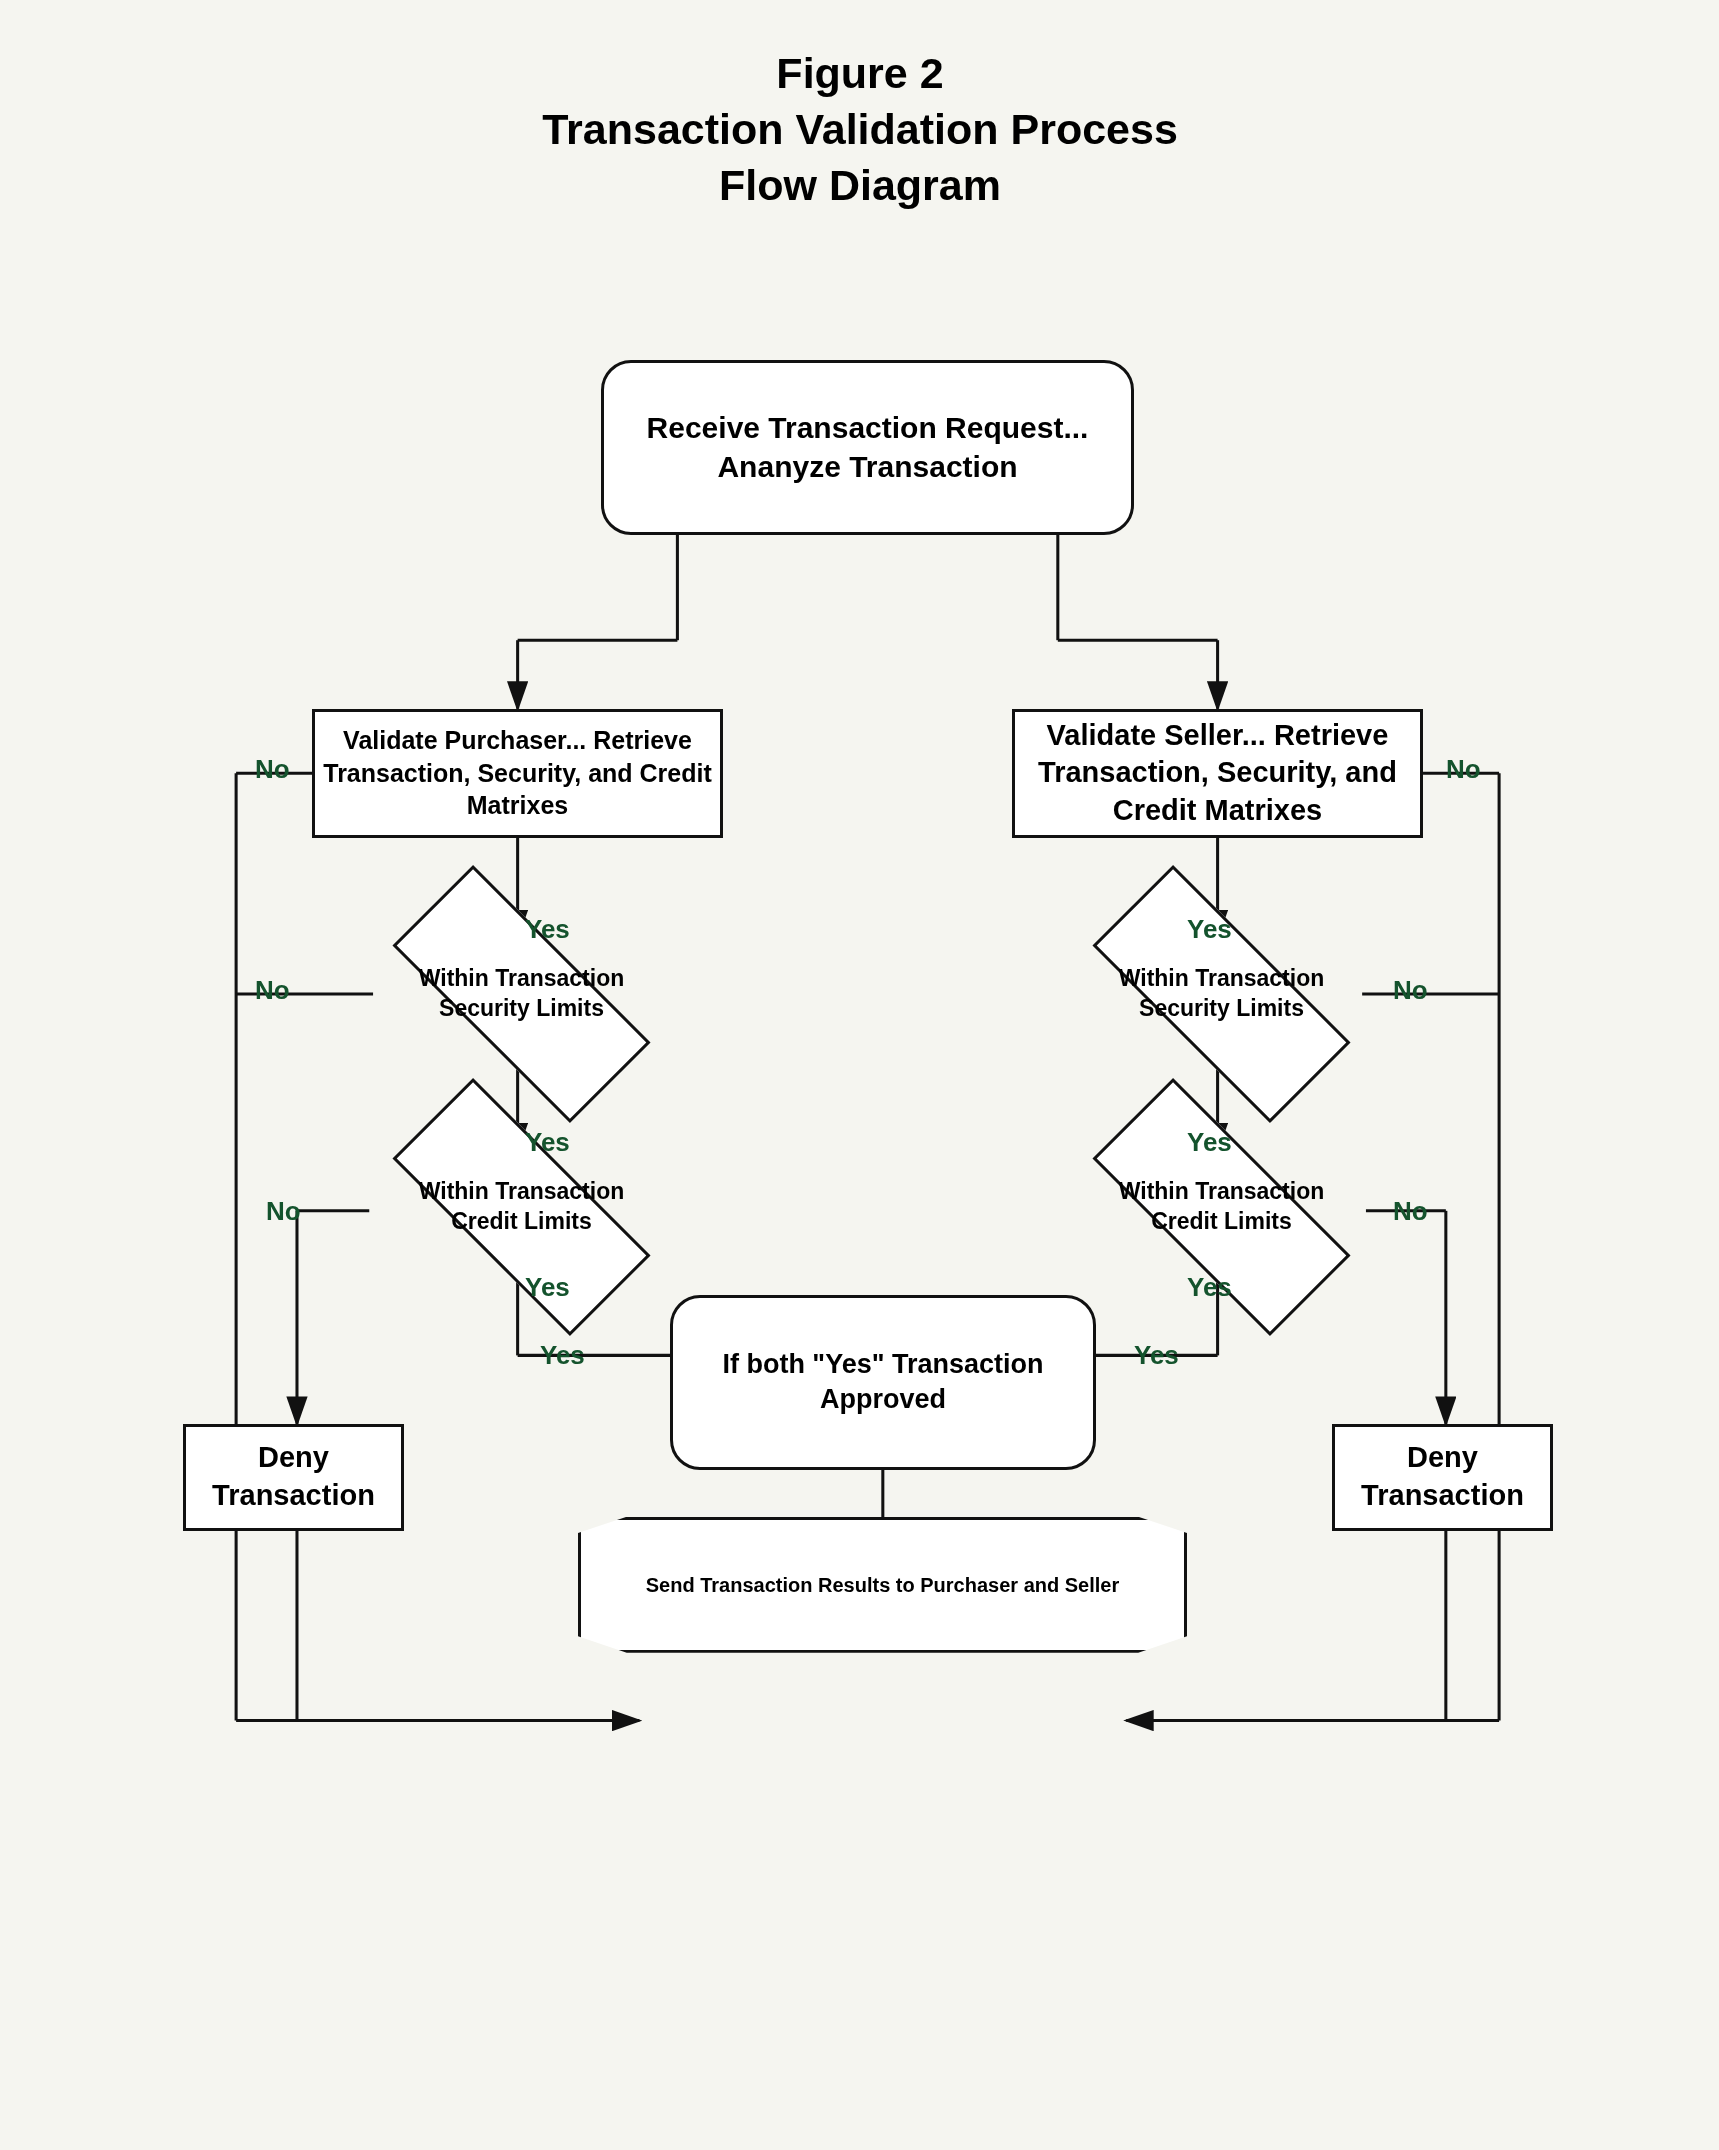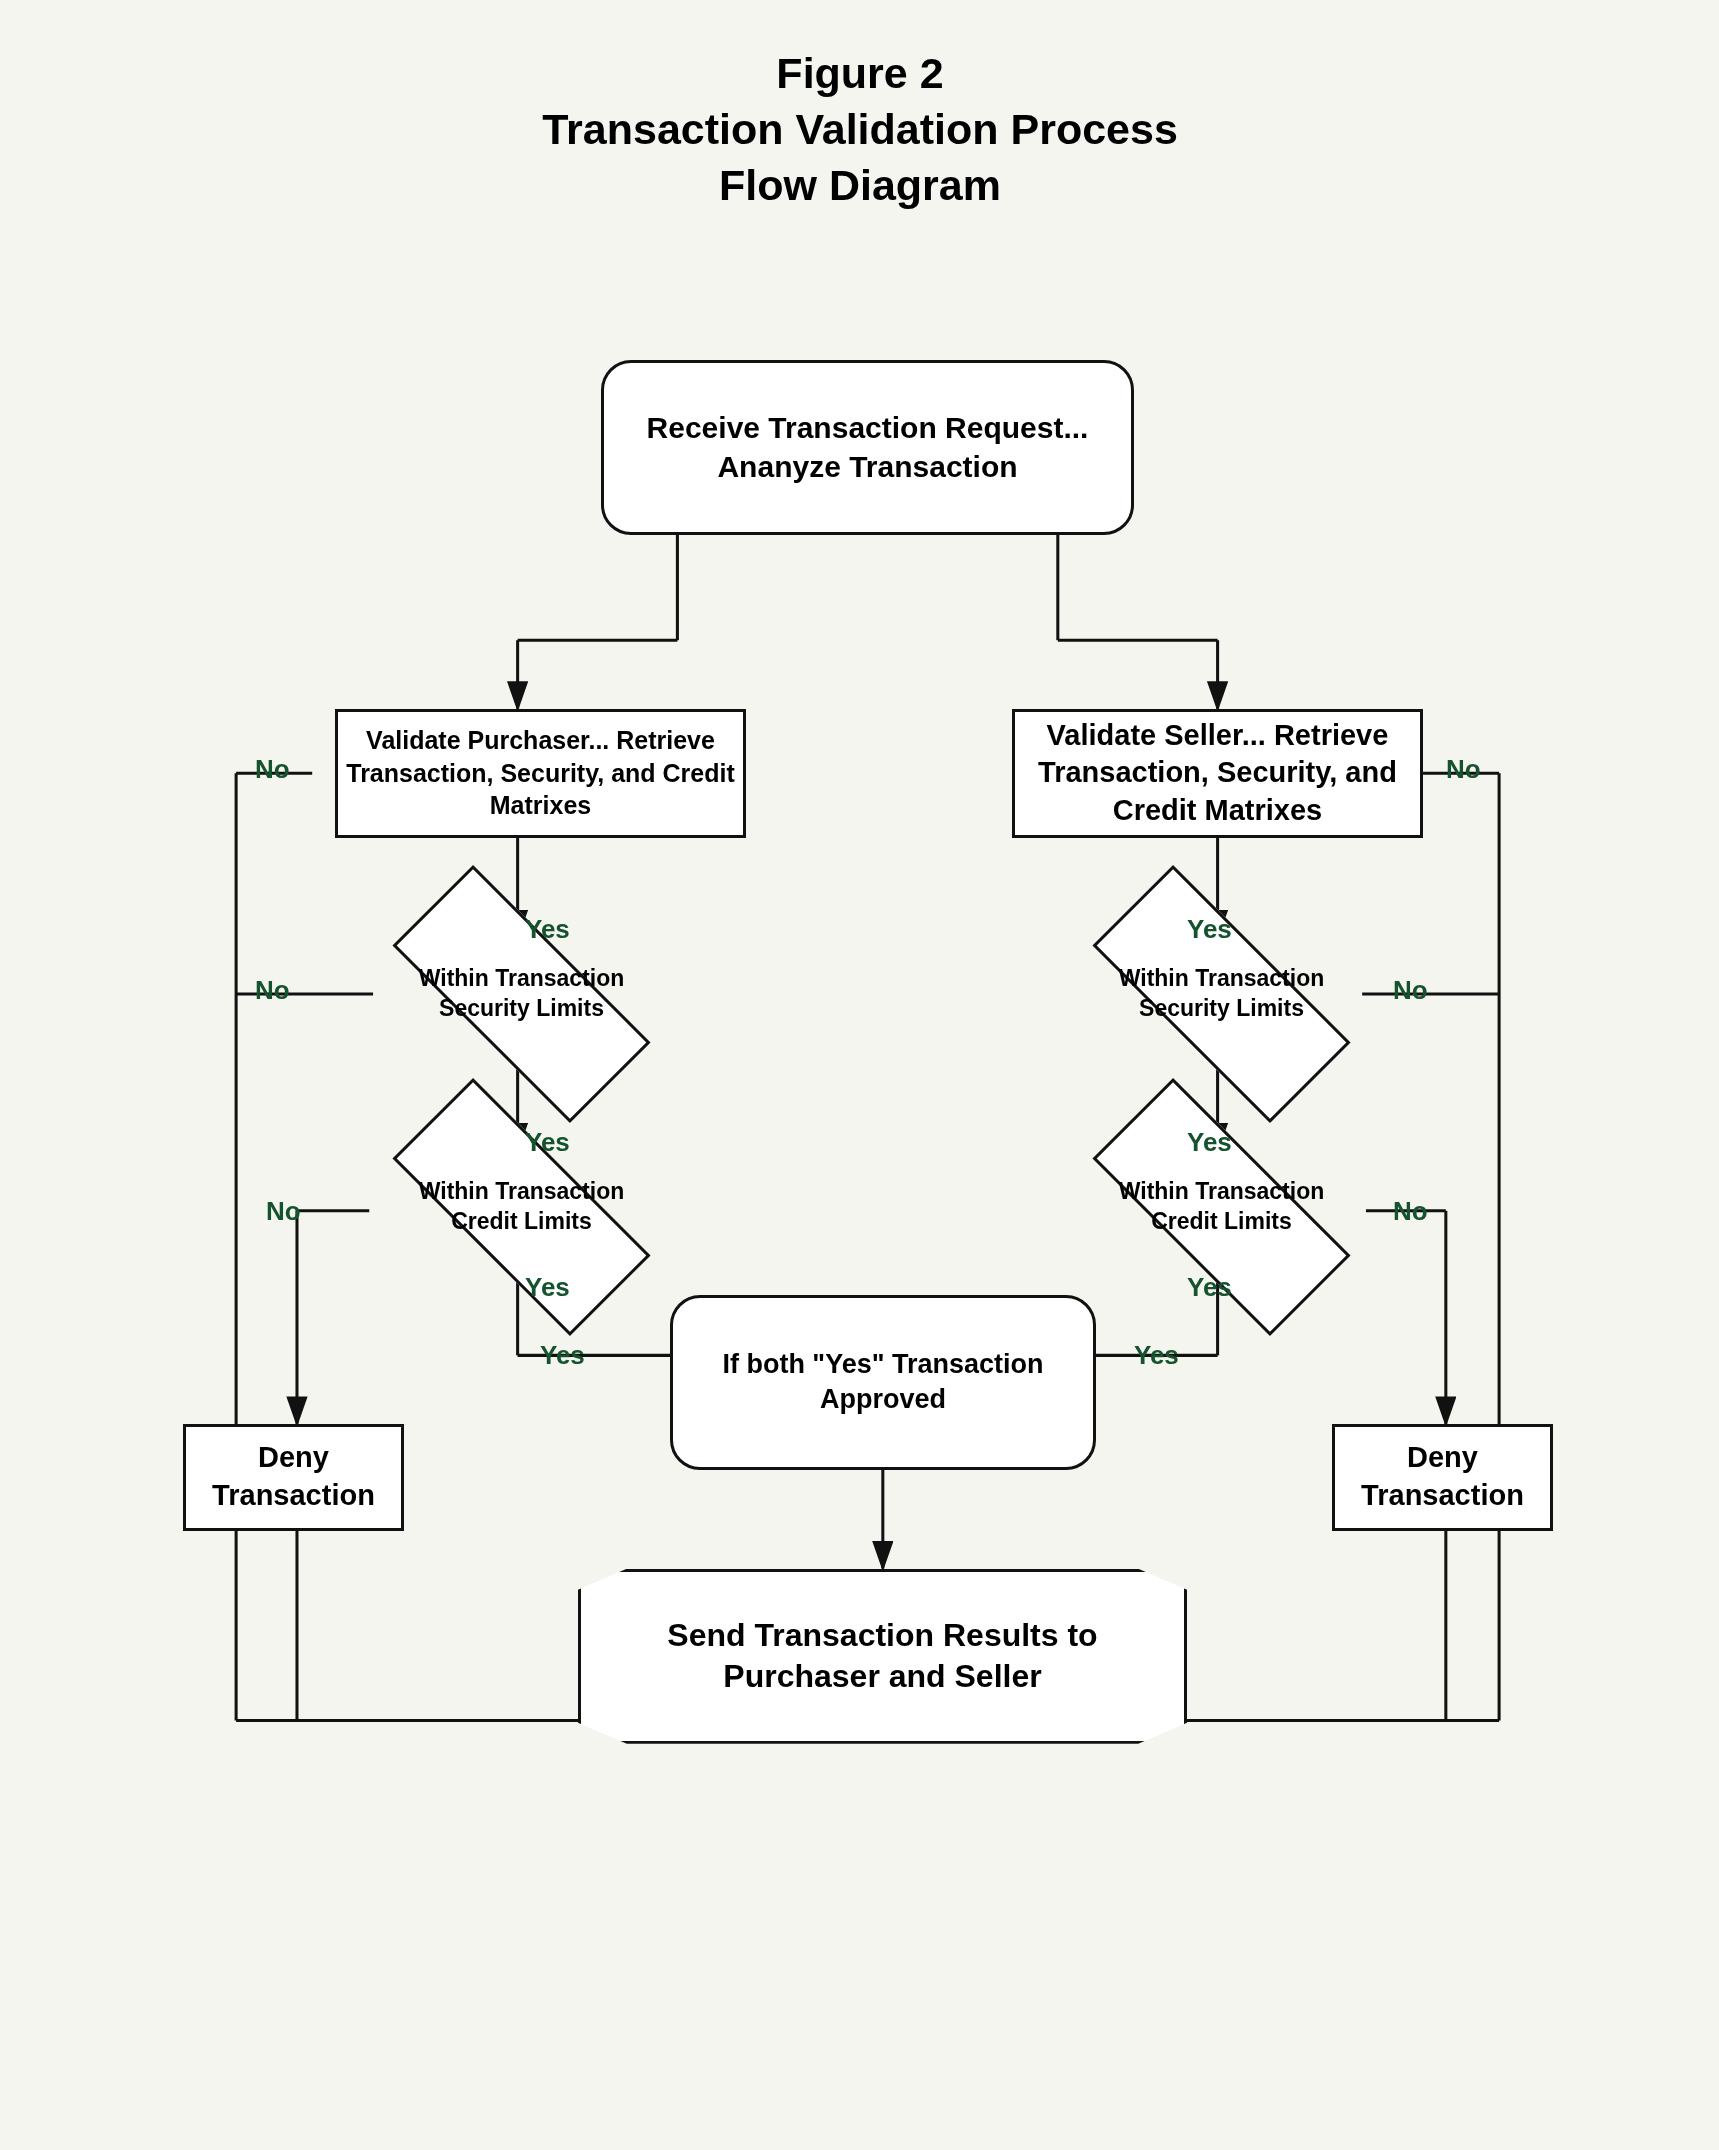--- a/index.html
+++ b/index.html
@@ -137,21 +137,21 @@
 
     <line x1="210" y1="1650" x2="210" y2="1900" stroke="#111" stroke-width="4"></line>
 
     <line x1="1720" y1="1650" x2="1720" y2="1900" stroke="#111" stroke-width="4"></line>
   </svg>
 
   <div class="node rounded-rect" style="left:464px; top:61px; width:533px; height:175px; font-size:30px;margin-top:24px;">
     <span>Receive Transaction Request... Ananyze Transaction</span>
   </div>
 
-  <div class="node rect" style="left:175px; top:434px; width:411px; height:129px; font-size:25px; padding:6px;margin-left:23px;">
+  <div class="node rect" style="left:175px; top:434px; width:411px; height:129px; font-size:25px; padding:6px;">
     <span>Validate Purchaser... Retrieve Transaction, Security, and Credit Matrixes</span>
   </div>
 
   <div class="node rect" style="left:875px; top:434px; width:411px; height:129px; font-size:29px; padding:8px;">
     <span>Validate Seller... Retrieve Transaction, Security, and Credit Matrixes</span>
   </div>
 
   <div style="position:absolute; left:259px; top:662px; width:251px; height:114px; transform:rotate(45deg); border:3.8px solid #111; background:#fff;">
   </div>
   <div style="position:absolute; left:259px; top:662px; width:251px; height:114px; display:flex; align-items:center; justify-content:center; text-align:center;">
@@ -181,21 +181,21 @@
   </div>
 
   <div class="node rect" style="left:46px; top:1149px; width:221px; height:107px; font-size:29px; font-weight:bold;">
     <span>Deny Transaction</span>
   </div>
 
   <div class="node rect" style="left:1195px; top:1149px; width:221px; height:107px; font-size:29px; font-weight:bold;">
     <span>Deny Transaction</span>
   </div>
 
-  <div class="node" style="left:441px; top:1294px; width:609px; height:175px; font-size:32px; font-weight:bold; border:3.8px solid #111; background:#fff; clip-path: polygon(8% 0%, 92% 0%, 100% 12%, 100% 88%, 92% 100%, 8% 100%, 0% 88%, 0% 12%); padding:15px;">
+  <div class="node" style="left:441px; top:1242px; width:609px; height:136px; font-size:20px; font-weight:bold; border:3.8px solid #111; background:#fff; clip-path: polygon(8% 0%, 92% 0%, 100% 12%, 100% 88%, 92% 100%, 8% 100%, 0% 88%, 0% 12%); padding:15px;">
     <span>Send Transaction Results to Purchaser and Seller</span>
   </div>
 
   <div class="label-text" style="left:388px; top:639px;">Yes</div>
 
   <div class="label-text" style="left:1050px; top:639px;">Yes</div>
 
   <div class="label-text" style="left:388px; top:997px;">Yes</div>
 
   <div class="label-text" style="left:1050px; top:997px;">Yes</div>

